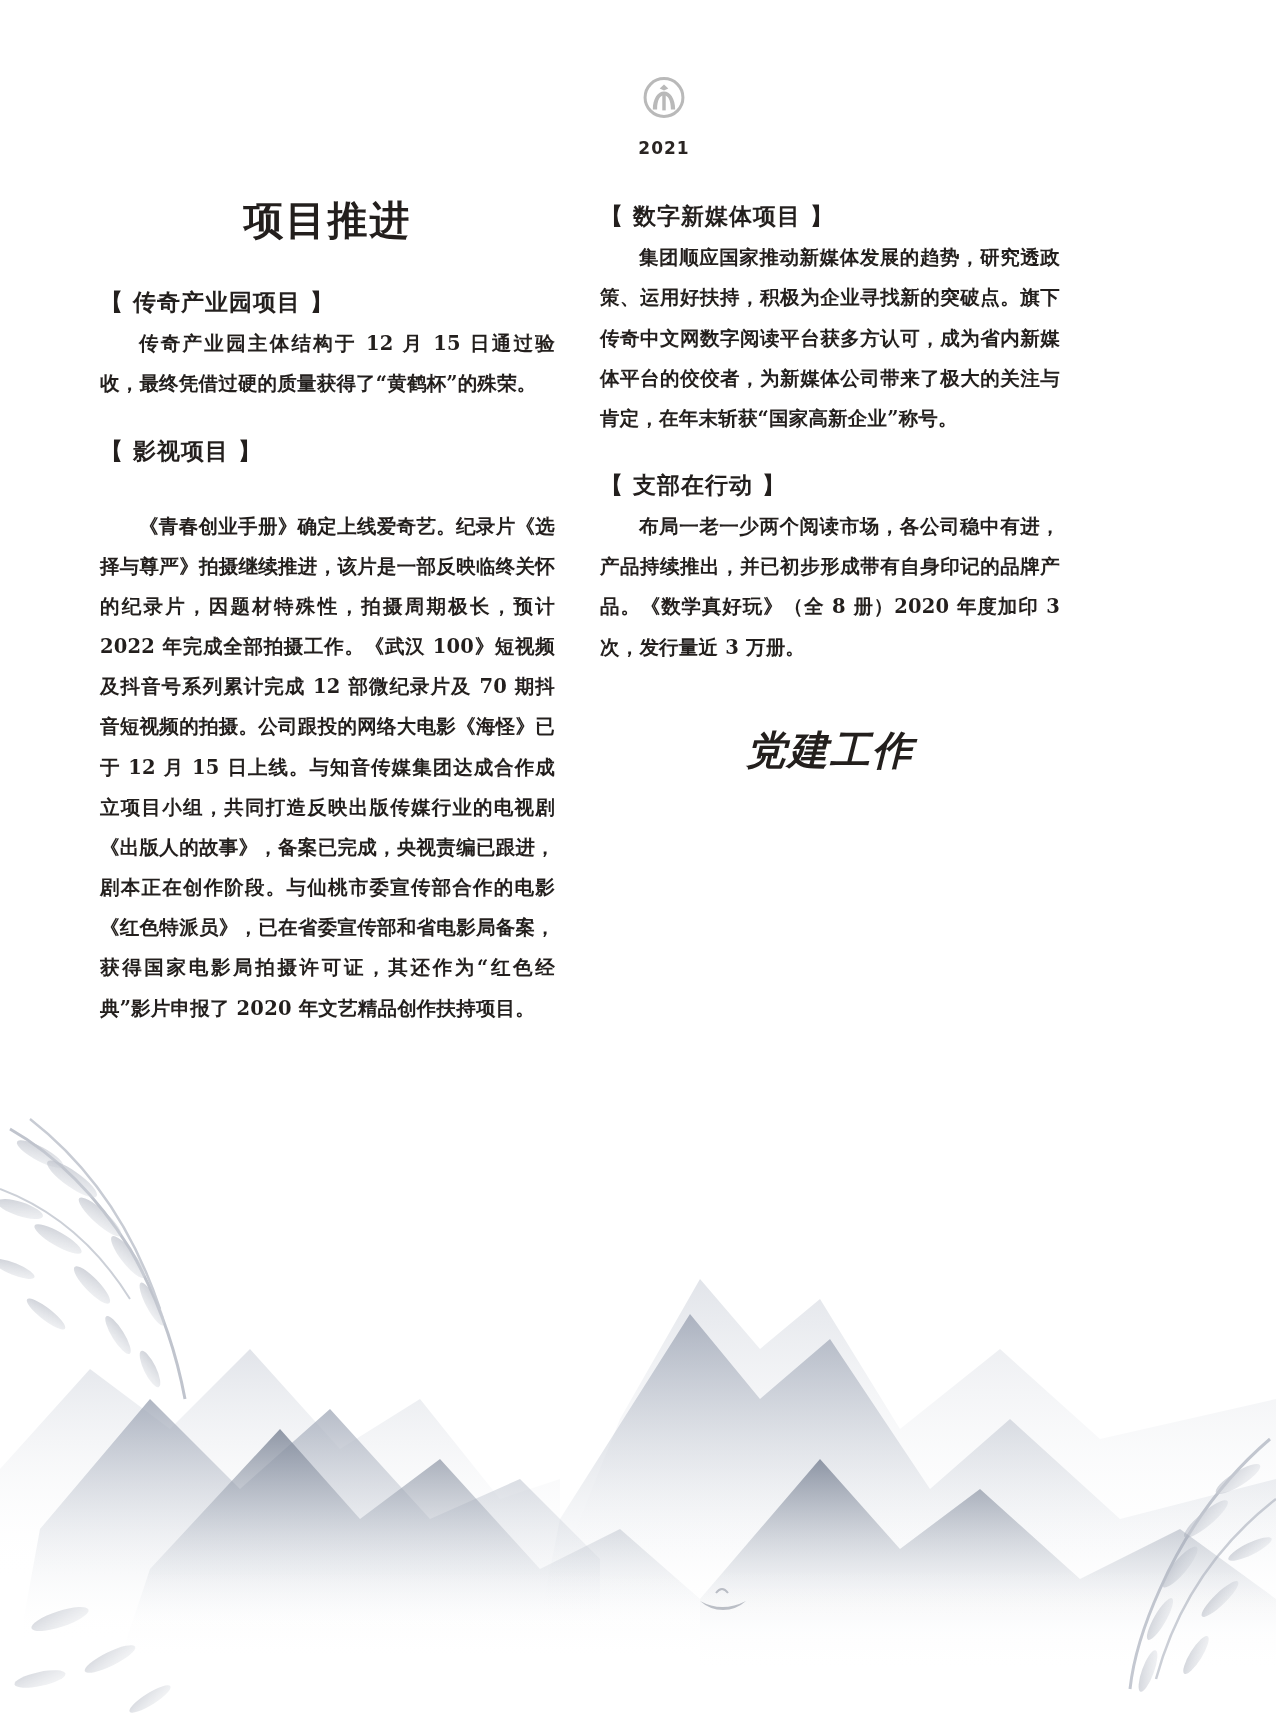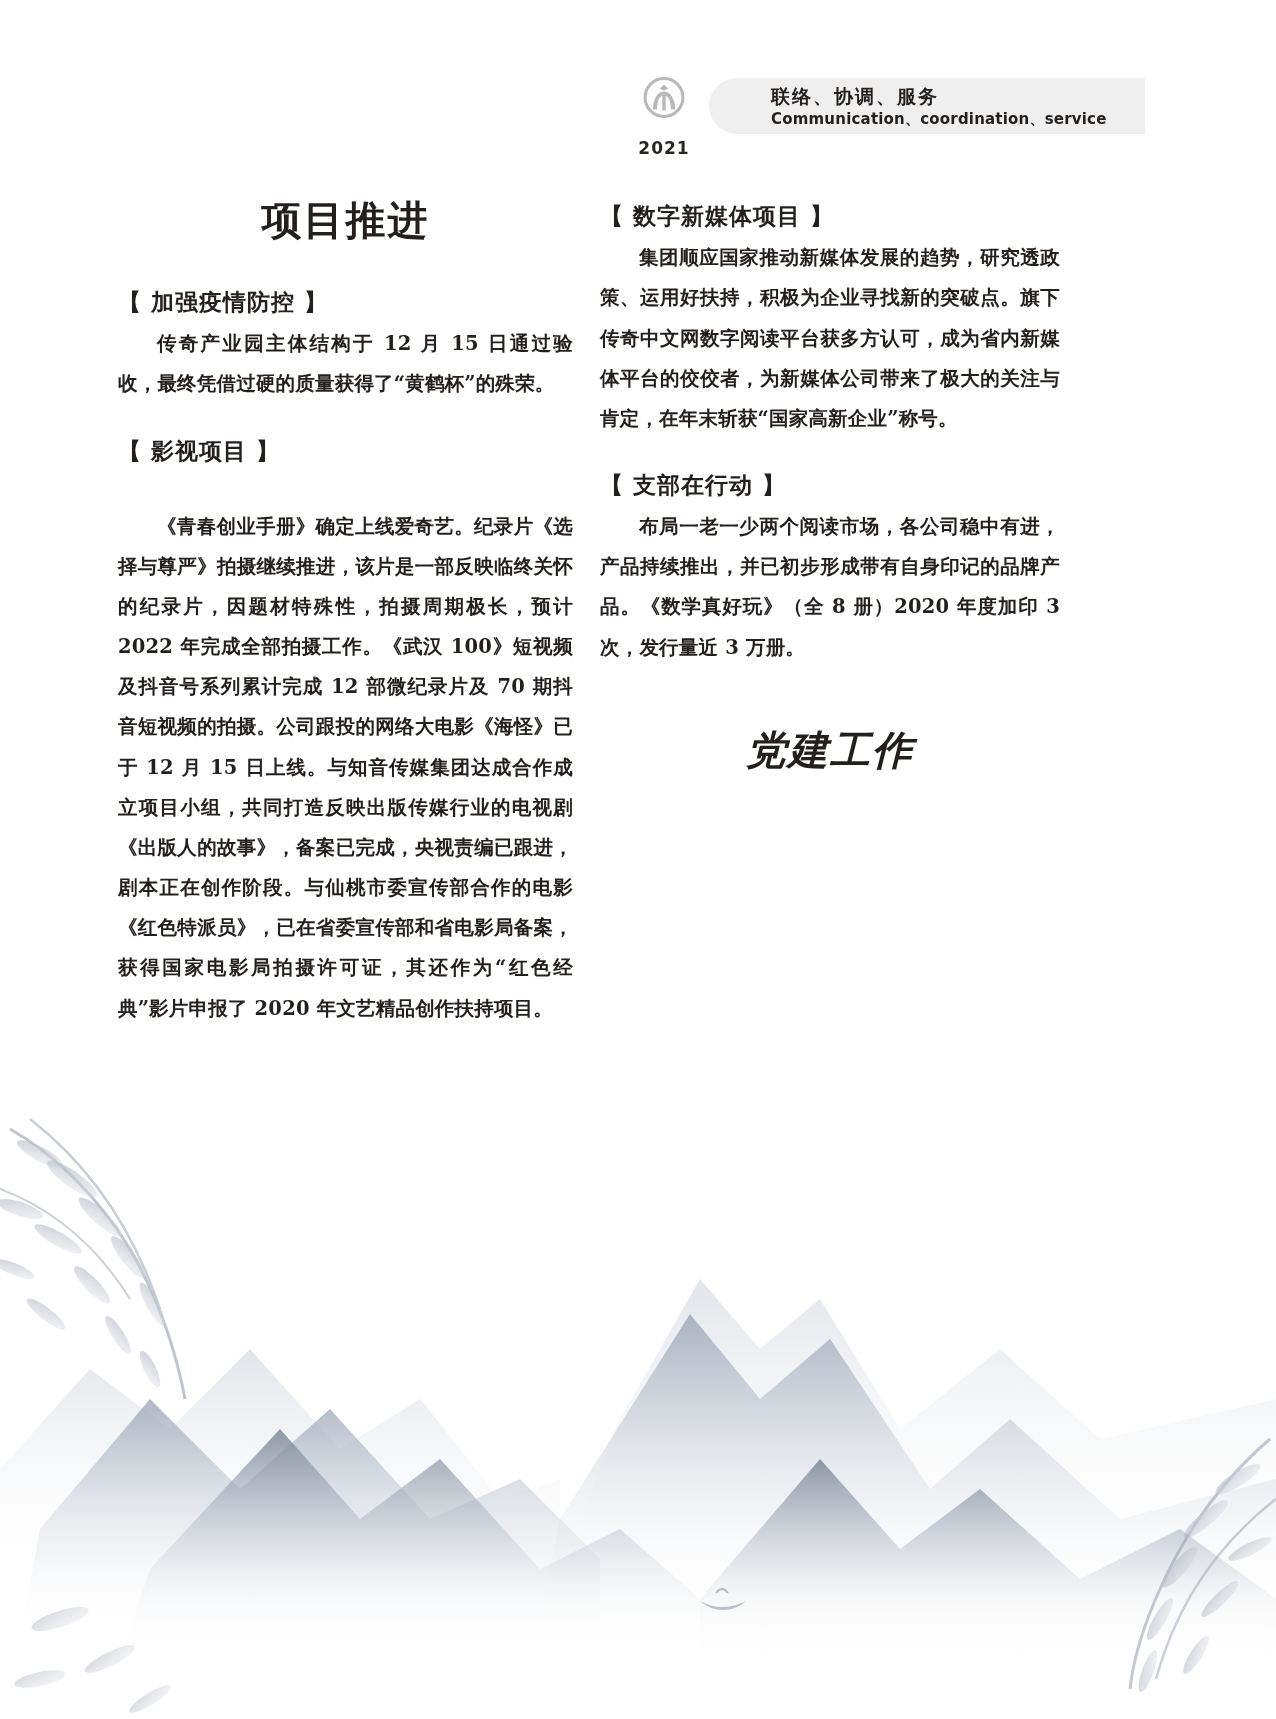--- a/index.html
+++ b/index.html
@@ -71,21 +71,21 @@
     font-weight: 700;
     font-size: 15px;
     letter-spacing: 0.2px;
     color: #231f1d;
     line-height: 1.3;
   }
 
   
   .col-left {
     position: absolute;
-    left: 118px;
+    left: 100px;
     top: 196px;
     width: 455px;
   }
   .col-right {
     position: absolute;
     left: 600px;
     top: 196px;
     width: 460px;
   }
 
@@ -159,30 +159,26 @@
   <div class="header">
     <div class="logo-wrap">
       <svg class="logo-mark" viewBox="0 0 100 100">
         <circle cx="50" cy="50" r="44" fill="none" stroke="#b9b9b9" stroke-width="7"></circle>
         <path d="M50 20 L60 29 L50 34 L40 29 Z" fill="#b9b9b9"></path>
         <path d="M24 78 C24 52, 36 36, 50 36 C64 36, 76 52, 76 78 L66 78 C66 56, 59 45, 50 45 C41 45, 34 56, 34 78 Z" fill="#b9b9b9"></path>
         <rect x="46" y="38" width="8" height="42" fill="#b9b9b9"></rect>
       </svg>
       <div class="logo-year">2021</div>
     </div>
-    <div class="header-pill">
-      <div class="header-cn">联络、协调、服务</div>
-      <div class="header-en">Communication、coordination、service</div>
-    </div>
   </div>
 
   <div class="col-left">
     <h1 class="big-title">项目推进</h1>
 
-    <h2 class="sec-head">【 加强疫情防控 】</h2>
+    <h2 class="sec-head">【 传奇产业园项目 】</h2>
     <p class="body-text">传奇产业园主体结构于 12 月 15 日通过验收，最终凭借过硬的质量获得了“黄鹤杯”的殊荣。</p>
 
     <h2 class="sec-head">【 影视项目 】</h2>
     <p class="body-text">《青春创业手册》确定上线爱奇艺。纪录片《选择与尊严》拍摄继续推进，该片是一部反映临终关怀的纪录片，因题材特殊性，拍摄周期极长，预计 2022 年完成全部拍摄工作。《武汉 100》短视频及抖音号系列累计完成 12 部微纪录片及 70 期抖音短视频的拍摄。公司跟投的网络大电影《海怪》已于 12 月 15 日上线。与知音传媒集团达成合作成立项目小组，共同打造反映出版传媒行业的电视剧《出版人的故事》，备案已完成，央视责编已跟进，剧本正在创作阶段。与仙桃市委宣传部合作的电影《红色特派员》，已在省委宣传部和省电影局备案，获得国家电影局拍摄许可证，其还作为“红色经典”影片申报了 2020 年文艺精品创作扶持项目。</p>
   </div>
 
   <div class="col-right">
     <h2 class="sec-head">【 数字新媒体项目 】</h2>
     <p class="body-text">集团顺应国家推动新媒体发展的趋势，研究透政策、运用好扶持，积极为企业寻找新的突破点。旗下传奇中文网数字阅读平台获多方认可，成为省内新媒体平台的佼佼者，为新媒体公司带来了极大的关注与肯定，在年末斩获“国家高新企业”称号。</p>
 

